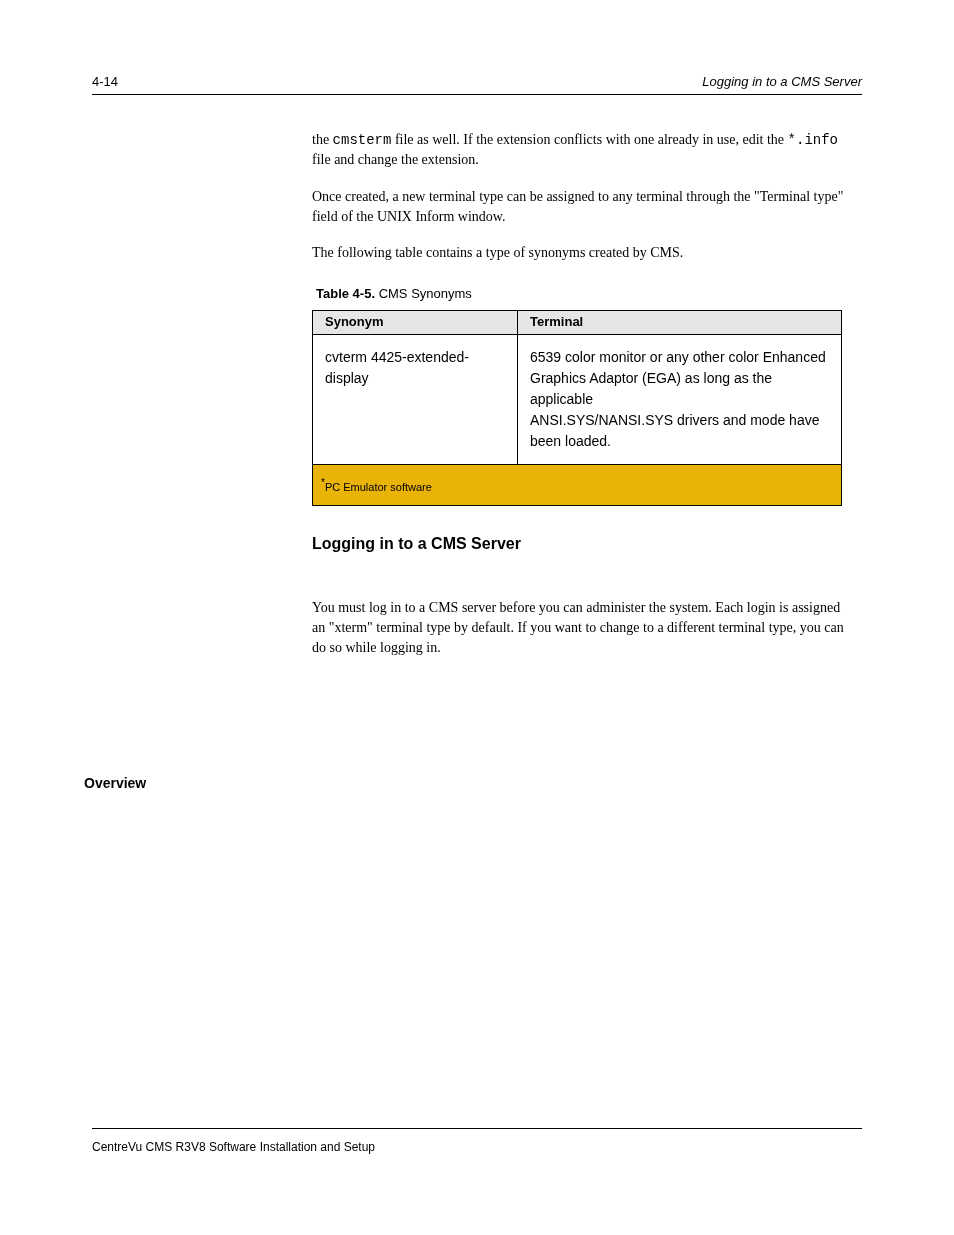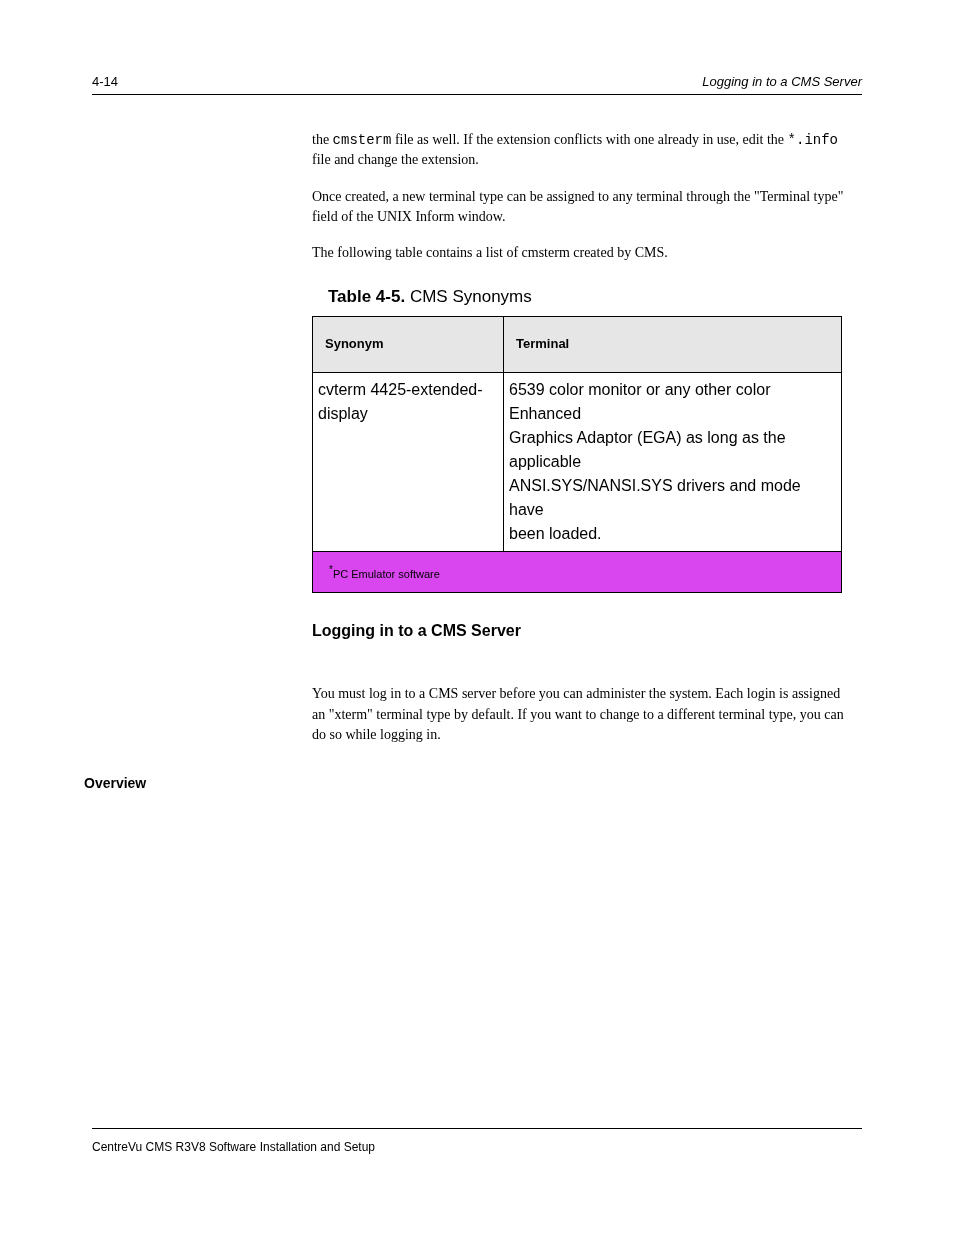--- a/index.html
+++ b/index.html
@@ -3,27 +3,27 @@
 <meta charset="utf-8">
 <style>
   html,body{margin:0;padding:0;background:#fff;font-family:"Times New Roman",Times,serif;color:#000}
   .page{width:954px;height:1235px;position:relative;margin:0 auto}
   .hr-top{position:absolute;left:92px;top:94px;width:770px;border-top:1px solid #000}
   .hdr-left{position:absolute;left:92px;top:74px;font-family:Arial,Helvetica,sans-serif;font-size:13px}
   .hdr-right{position:absolute;right:92px;top:74px;font-family:Arial,Helvetica,sans-serif;font-size:13px;font-style:italic}
   .body{position:absolute;left:312px;top:130px;width:540px;font-size:14px;line-height:1.45}
   .p{margin:0 0 16px 0}
   .code{font-family:"Courier New",Courier,monospace}
-  .tbl-title{font-family:Arial,Helvetica,sans-serif;font-size:17px;margin:22px 0 6px 16px}
+  .tbl-title{font-family:Arial,Helvetica,sans-serif;font-size:13px;margin:22px 0 6px 4px}
   .tbl-num{font-weight:bold}
   table.tbl{border-collapse:collapse;width:530px;font-family:Arial,Helvetica,sans-serif}
-  table.tbl th{background:#e6e6e6;border:1px solid #000;padding:18px 12px;font-weight:bold;font-size:13px;text-align:left}
-  table.tbl td{border:1px solid #000;padding:5px;font-size:16px;line-height:1.5;vertical-align:top}
+  table.tbl th{background:#e6e6e6;border:1px solid #000;padding:2px 12px;font-weight:bold;font-size:13px;text-align:left}
+  table.tbl td{border:1px solid #000;padding:12px;font-size:14px;line-height:1.5;vertical-align:top}
   table.tbl td.col1{width:180px}
-  table.tbl tr.footer td{background:#d946ef;font-size:11px;padding:10px 16px}
+  table.tbl tr.footer td{background:#eab308;font-size:11px;padding:10px 8px}
   .tfoot-sup{font-size:10px;vertical-align:super}
   .h2{font-family:Arial,Helvetica,sans-serif;font-weight:bold;font-size:16px;margin:26px 0 14px 0}
   .sublabel{position:absolute;left:84px;font-family:Arial,Helvetica,sans-serif;font-weight:bold;font-size:14px}
   .hr-bot{position:absolute;left:92px;top:1128px;width:770px;border-top:1px solid #000}
   .ftr-left{position:absolute;left:92px;top:1140px;font-family:Liberation Sans, sans-serif;font-size:12px}
   .ftr-right{position:absolute;right:92px;top:1140px;font-family:Arial,Helvetica,sans-serif;font-size:12px}
 </style>
 </head>
 <body>
 
@@ -34,21 +34,21 @@
 
   <div class="body">
 
     <p class="p">
       <span>the </span><span class="code">cmsterm</span><span> file as well. If the extension conflicts with one already in use, edit the </span><span class="code">*.info</span><span> file and change the extension.</span>
     </p>
 
     <p class="p">Once created, a new terminal type can be assigned to any terminal through the "Terminal type" field of the UNIX Inform window.</p>
 
 
-    <p class="p">The following table contains a list of cmsterm created by CMS.</p>
+    <p class="p">The following table contains a type of synonyms created by CMS.</p>
 
     <div class="tbl-title">
       <span class="tbl-num">Table 4-5.</span>
       <span>CMS Synonyms</span>
     </div>
 
     <table class="tbl">
       <thead>
         <tr>
           <th>Synonym</th>

